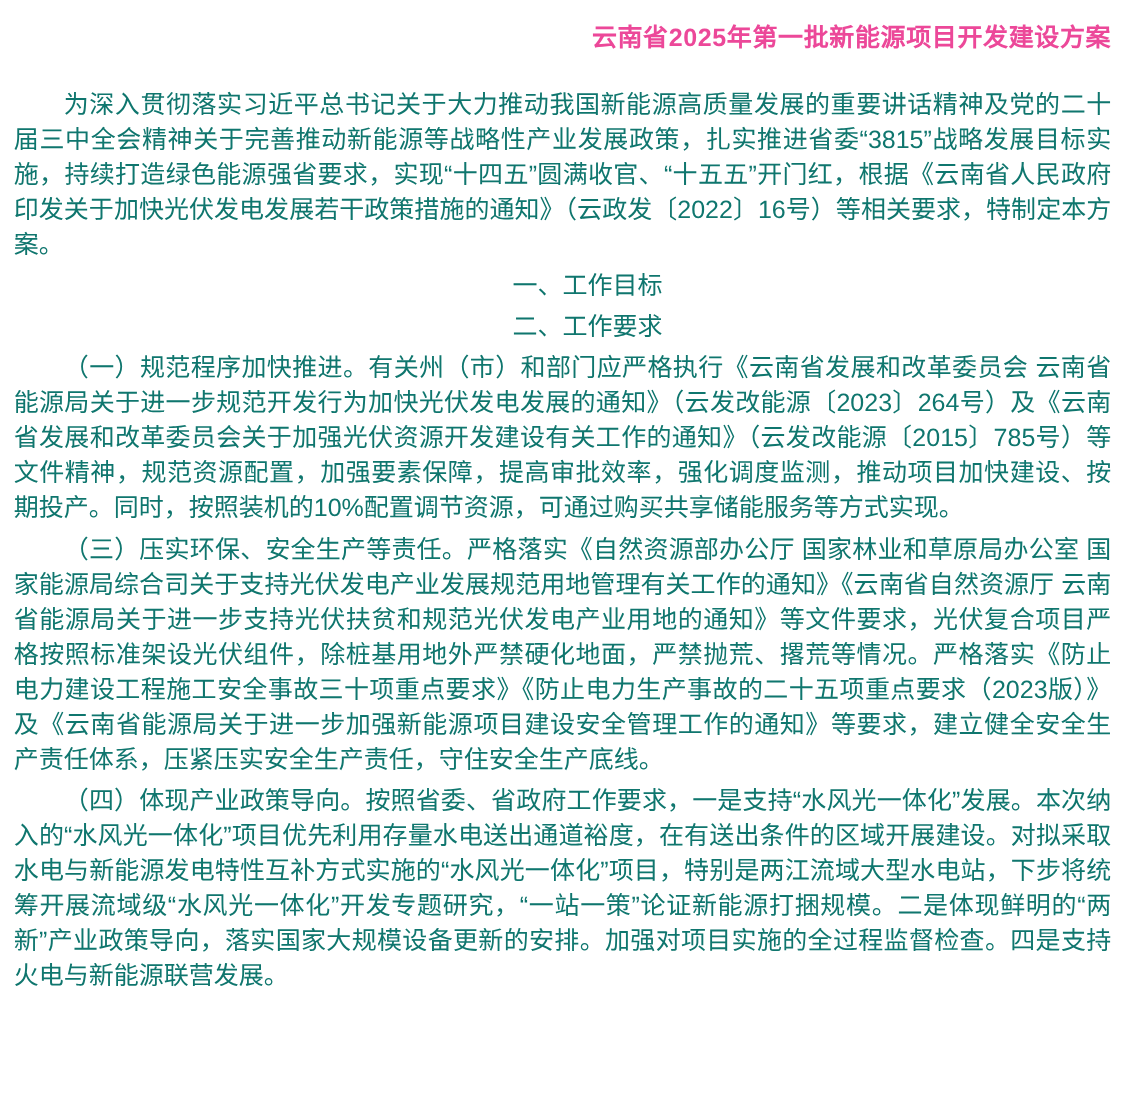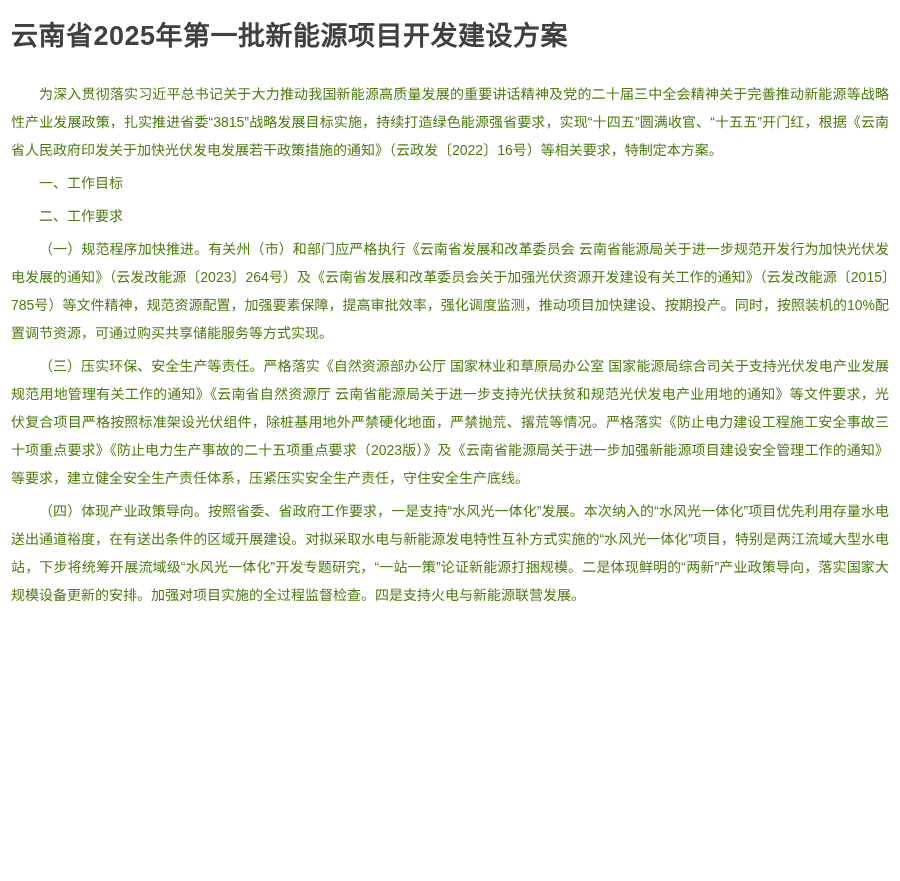--- a/index.html
+++ b/index.html
@@ -12,38 +12,38 @@
     height: 881px;
     overflow: hidden;
     font-family: "Liberation Sans", "DejaVu Sans", sans-serif;
     color: #333333;
   }
   .doc {
     padding: 0 11px;
     box-sizing: border-box;
   }
   .doc-title {
-    font-size: 27px;
+    font-size: 20px;
     font-weight: 700;
-    color: #404040;
-    text-align: left;
+    color: #ec4899;
+    text-align: right;
     margin: 14px 0 27px 0;
     letter-spacing: 0.5px;
   }
   .doc-body p {
-    font-size: 14px;
+    font-size: 20px;
     line-height: 28px;
     margin: 5px 0;
     text-indent: 2em;
     text-align: justify;
-    color: #4d7c0f;
+    color: #0f766e;
     word-break: break-all;
   }
   .doc-body p.heading {
-    text-align: left;
+    text-align: center;
   }
 </style>
 </head>
 <body>
 
 <div class="doc">
   <h1 class="doc-title">云南省2025年第一批新能源项目开发建设方案</h1>
   <div class="doc-body">
       <p class="body">为深入贯彻落实习近平总书记关于大力推动我国新能源高质量发展的重要讲话精神及党的二十届三中全会精神关于完善推动新能源等战略性产业发展政策，扎实推进省委“3815”战略发展目标实施，持续打造绿色能源强省要求，实现“十四五”圆满收官、“十五五”开门红，根据《云南省人民政府印发关于加快光伏发电发展若干政策措施的通知》（云政发〔2022〕16号）等相关要求，特制定本方案。</p>
       <p class="heading">一、工作目标</p>

